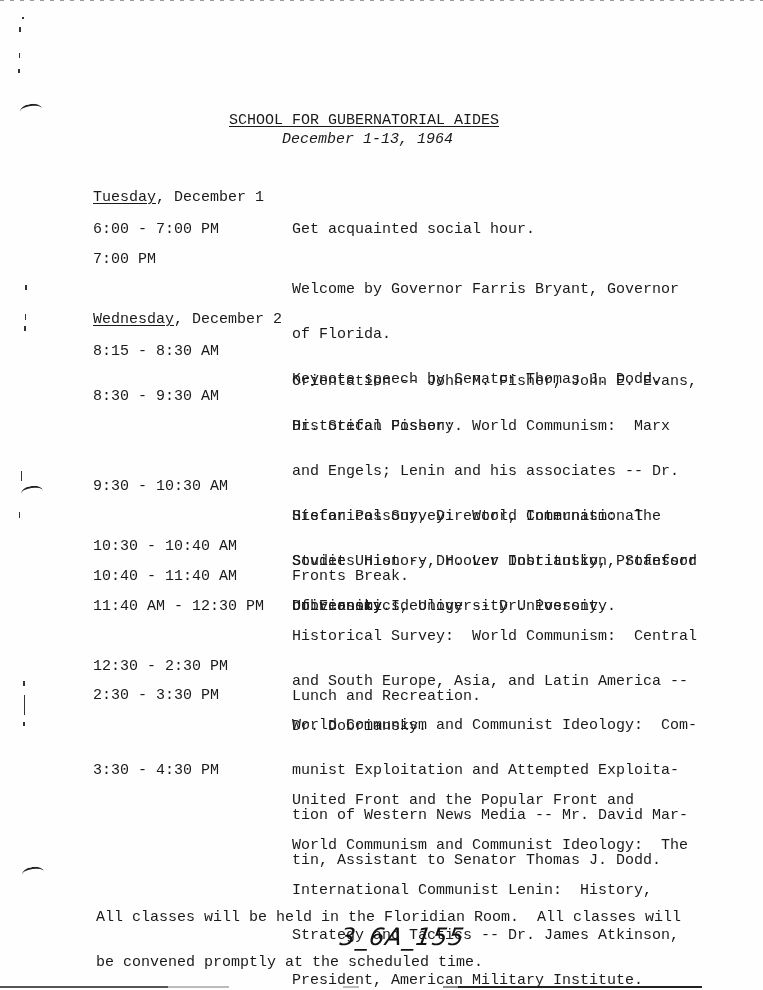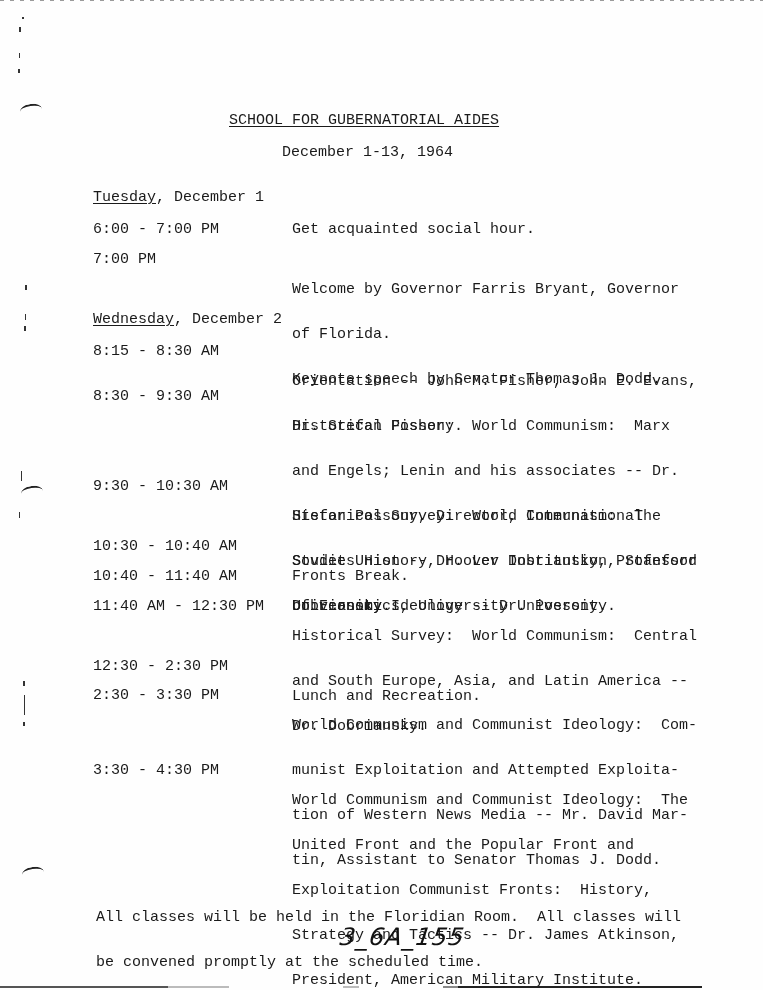--- a/index.html
+++ b/index.html
@@ -50,21 +50,21 @@
 <div class="mark" style="left:24px;top:326px;width:2px;height:5px;"></div>
 <div class="mark" style="left:21px;top:471px;width:1px;height:10px;"></div>
 <div class="arc" style="left:21px;top:486px;"></div>
 <div class="mark" style="left:19px;top:512px;width:1px;height:6px;"></div>
 <div class="mark" style="left:23px;top:681px;width:2px;height:5px;"></div>
 <div class="mark" style="left:24px;top:695px;width:1px;height:20px;"></div>
 <div class="mark" style="left:23px;top:722px;width:2px;height:4px;"></div>
 <div class="arc" style="left:22px;top:867px;"></div>
 
 <div class="abs u" style="left:229px;top:113px;">SCHOOL FOR GUBERNATORIAL AIDES</div>
-<div class="abs" style="left:282px;top:145px;">December 1-13, 1964</div>
+<div class="abs" style="left:282px;top:132px;font-style:italic;">December 1-13, 1964</div>
 
 <div class="abs" style="left:93px;top:190px;"><span class="u">Tuesday</span><span>, December 1</span></div>
 
 <div class="row" style="top:222px;">
   <div class="time">6:00 - 7:00 PM</div>
   <div class="desc"><div>Get acquainted social hour.</div></div>
 </div>
 
 <div class="row" style="top:252px;">
   <div class="time">7:00 PM</div>
@@ -141,23 +141,23 @@
     <div>World Communism and Communist Ideology:  Com-</div>
     <div>munist Exploitation and Attempted Exploita-</div>
     <div>tion of Western News Media -- Mr. David Mar-</div>
     <div>tin, Assistant to Senator Thomas J. Dodd.</div>
   </div>
 </div>
 
 <div class="row" style="top:763px;">
   <div class="time">3:30 - 4:30 PM</div>
   <div class="desc">
+    <div>United Front and the Popular Front and</div>
     <div>World Communism and Communist Ideology:  The</div>
-    <div>United Front and the Popular Front and</div>
-    <div>Exploitation Communist Fronts:  History,</div>
+    <div>International Communist Lenin:  History,</div>
     <div>Strategy and Tactics -- Dr. James Atkinson,</div>
     <div>President, American Military Institute.</div>
   </div>
 </div>
 
 <div class="abs" style="left:96px;top:880px;">
   <div>All classes will be held in the Floridian Room.  All classes will</div>
   <div>be convened promptly at the scheduled time.</div>
 </div>
 

